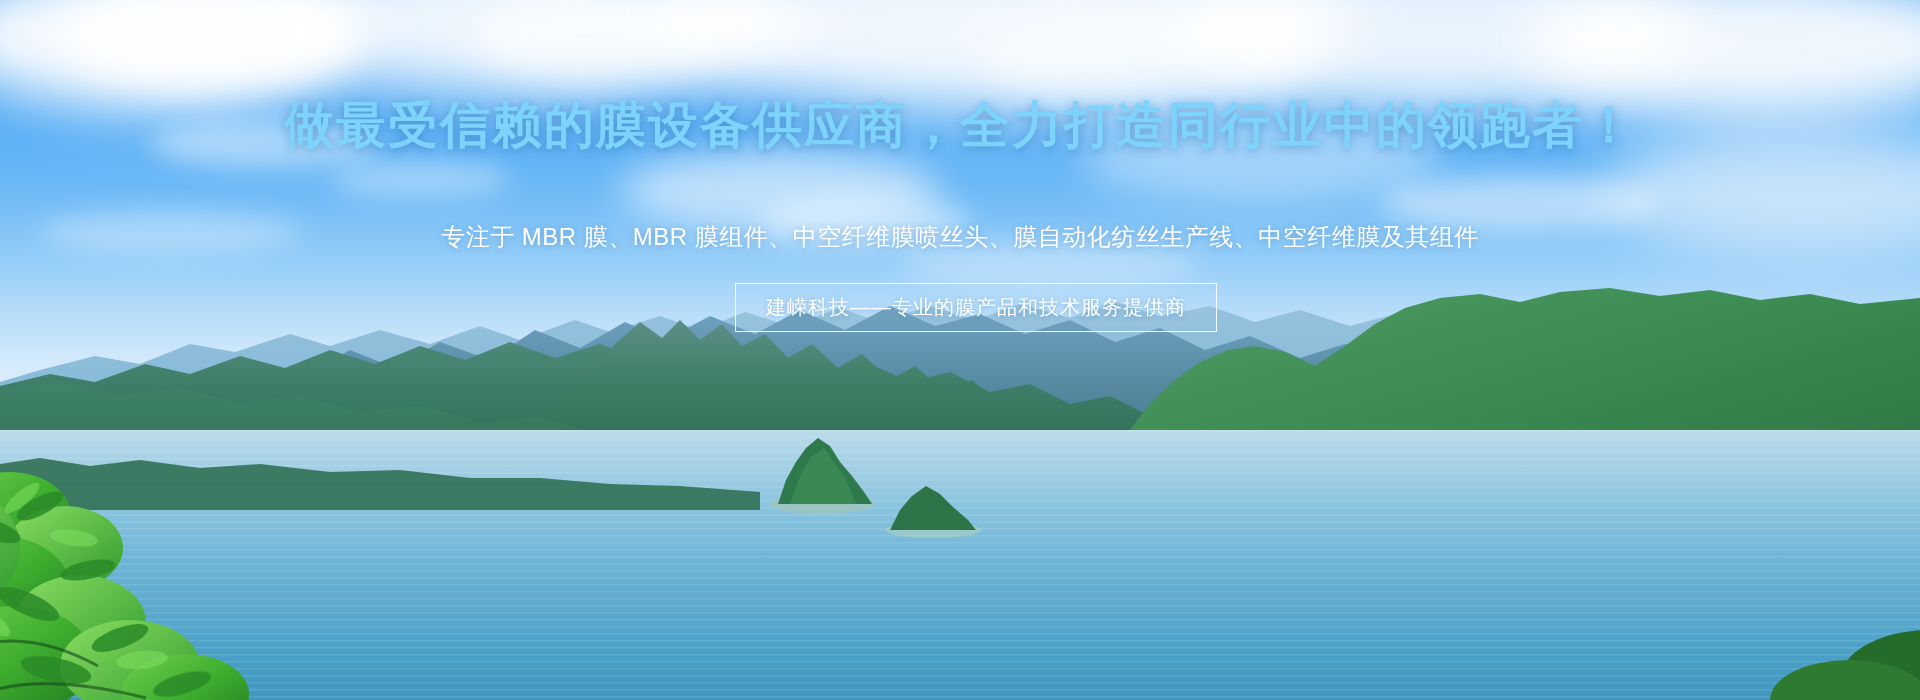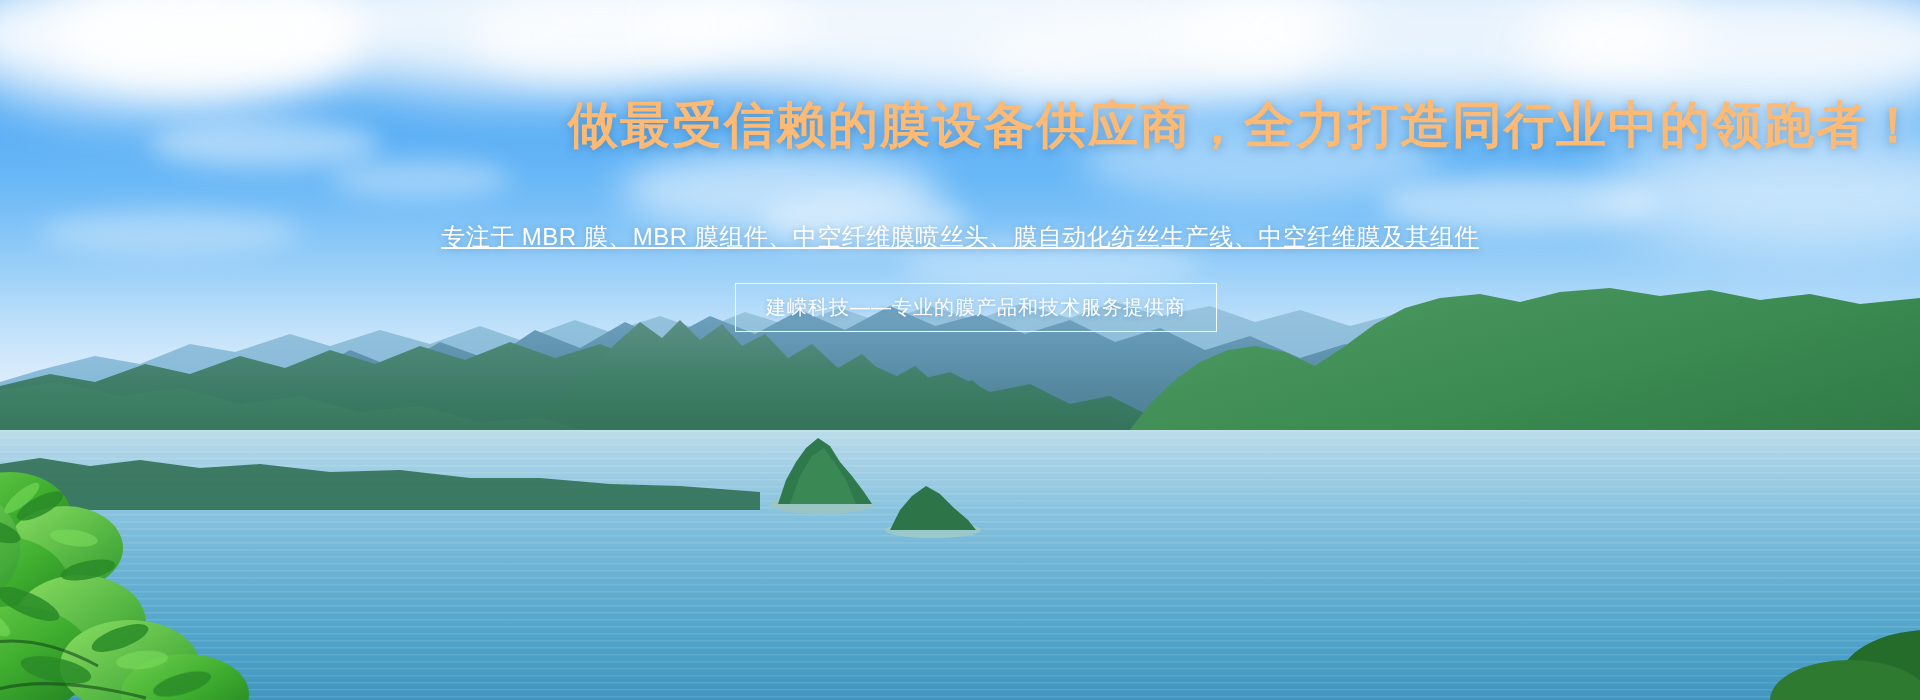--- a/index.html
+++ b/index.html
@@ -63,38 +63,37 @@
 
   
   .overlay {
     position:absolute; left:0; top:0; width:1920px; height:700px;
     z-index:40; pointer-events:none;
   }
   .overlay > * { pointer-events:auto; }
 
   .headline {
     position:absolute; top:98px; left:0; width:1920px;
-    text-align:right;
+    text-align:center;
     font-size:50px; line-height:54px;
     font-weight:bold;
-    color:#fdba74;
+    color:#7dd3fc;
     letter-spacing:2px;
     white-space:nowrap;
     text-shadow:0 2px 10px rgba(20,80,140,.35);
   }
 
   .subline {
     position:absolute; top:222px; left:0; width:1920px;
     text-align:center;
     font-size:24px; line-height:30px;
     color:#ffffff;
     letter-spacing:.5px;
     white-space:nowrap;
     text-shadow:0 1px 6px rgba(20,80,140,.30);
-    text-decoration:underline;
   }
 
   .tagbox-wrap {
     position:absolute; top:283px; left:16px; width:1920px;
     display:flex; justify-content:center;
   }
   .tagbox {
     border:1px solid rgba(255,255,255,.92);
     padding:11px 30px 12px 30px;
     color:#ffffff;

